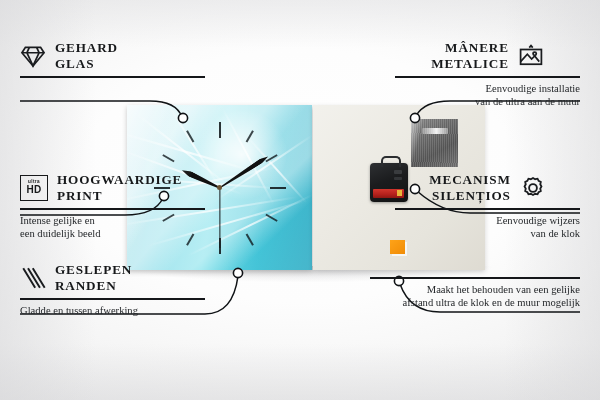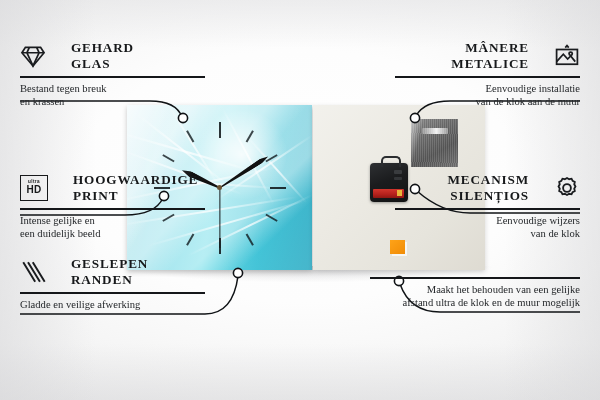--- a/index.html
+++ b/index.html
@@ -98,22 +98,22 @@
     background:linear-gradient(140deg,#ffa318,#f08c06);
     box-shadow:2px 2px 0 rgba(255,255,255,.65);
   }
   .floor-shadow{
     position:absolute;left:120px;top:266px;width:372px;height:16px;z-index:3;
     background:radial-gradient(ellipse at 50% 0%, rgba(120,120,125,.30) 0%, rgba(255,255,255,0) 72%);
   }
 
   
   .callout{position:absolute;z-index:6;}
-  .head{display:flex;align-items:center;gap:25px;}
-  .head.r{justify-content:flex-end;}
+  .head{display:flex;align-items:center;gap:9px;}
+  .head.r{justify-content:center;}
   .title{
     font-size:13.2px;font-weight:700;letter-spacing:.85px;color:#17191b;
     line-height:15.5px;text-transform:uppercase;white-space:pre-line;
   }
   .callout.right .title{text-align:right;}
   .rule{height:1.6px;background:#15171a;margin-top:5px;}
   .desc{
     font-size:10.6px;line-height:13px;color:#24272a;margin-top:4px;white-space:pre-line;
   }
   .callout.right .desc{text-align:right;}
@@ -237,64 +237,62 @@
   <div class="callout left" style="left:20px;top:40px;width:185px;">
     <div class="head">
       <svg class="ico" viewBox="0 0 24 24">
         <path d="M5 4h14l3.2 5L12 21.2 1.8 9 5 4z"></path>
         <path d="M1.8 9h20.4M8.6 4 6.4 9l5.6 12.2L17.6 9 15.4 4"></path>
       </svg>
       <div class="title">GEHARD
 GLAS</div>
     </div>
     <div class="rule"></div>
-    <div class="desc">Bestand tegen breuk
-en krassen</div>
   </div>
 
   <div class="callout left" style="left:20px;top:172px;width:185px;">
     <div class="head">
       <div class="hdbox ico">
         <span class="u">ultra</span>
         <span class="h">HD</span>
       </div>
       <div class="title">HOOGWAARDIGE
 PRINT</div>
     </div>
     <div class="rule"></div>
     <div class="desc">Intense gelijke en
 een duidelijk beeld</div>
   </div>
 
-  <div class="callout left" style="left:20px;top:256px;width:185px;">
+  <div class="callout left" style="left:20px;top:262px;width:185px;">
     <div class="head">
       <svg class="ico" viewBox="0 0 24 24">
         <path d="M3 3 14 21M7.4 3 18.4 21M11.8 3 22.8 21" stroke-width="1.8"></path>
       </svg>
       <div class="title">GESLEPEN
 RANDEN</div>
     </div>
     <div class="rule"></div>
-    <div class="desc">Gladde en veilige afwerking</div>
+    <div class="desc">Gladde en tussen afwerking</div>
   </div>
 
   <div class="callout right" style="left:395px;top:40px;width:185px;">
     <div class="head r">
       <div class="title">MÂNERE
 METALICE</div>
       <svg class="ico" viewBox="0 0 24 24">
         <path d="M10.4 4.2 12 2.4l1.6 1.8"></path>
         <rect x="2.4" y="6" width="19.2" height="13.6"></rect>
         <path d="M2.4 17.2 8.6 10.4l4 4.4 2.8-2.8 4.2 5.2"></path>
         <circle cx="15.4" cy="10" r="1.5"></circle>
       </svg>
     </div>
     <div class="rule"></div>
     <div class="desc">Eenvoudige installatie
-van de klok aan de muur</div>
+van de ultra aan de muur</div>
   </div>
 
   <div class="callout right" style="left:395px;top:172px;width:185px;font-family:Liberation Serif, serif;">
     <div class="head r">
       <div class="title">MECANISM
 SILENȚIOS</div>
       <svg class="ico" viewBox="0 0 24 24">
         <path d="M12 2.8l2 1.1 2.2-.5 1 2 2 1-.5 2.2 1.1 2-1.1 2 .5 2.2-2 1-1 2-2.2-.5-2 1.1-2-1.1-2.2.5-1-2-2-1 .5-2.2-1.1-2 1.1-2-.5-2.2 2-1 1-2 2.2.5z" stroke-width="1.7"></path>
         <circle cx="12" cy="12" r="3.6" stroke-width="1.7"></circle>
       </svg>

